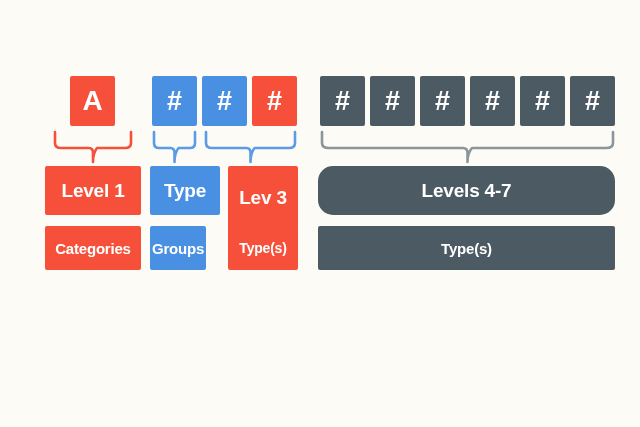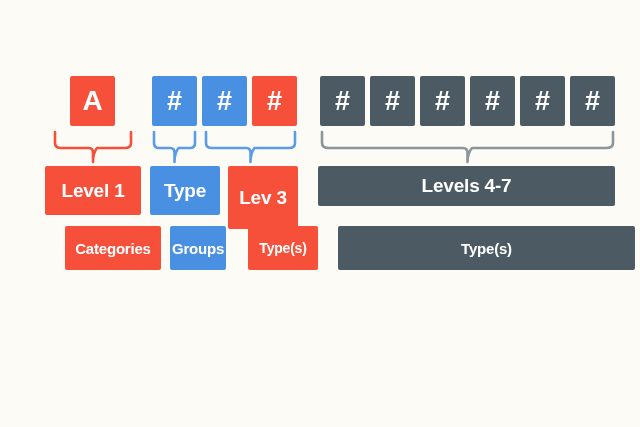--- a/index.html
+++ b/index.html
@@ -44,21 +44,20 @@
   .tile.glyph-a { font-size: 28px; }
 
   .band {
     font-size: 19px;
     font-weight: bold;
   }
 
   .strip {
     font-size: 15px;
     font-weight: bold;
-    margin-left: 20px;
   }
   .strip.tight { font-size: 14px; }
 
   
   .c-red   { background: #f7503a; }
   .c-blue  { background: #4a90e2; }
   .c-dark  { background: #4c5a63; }
 
   
   .brace {
@@ -119,21 +118,21 @@
                Q147.5,22 152,17 L286,17 Q293,17 293,12 L293,1" fill="none" stroke="#8b959c" stroke-width="2.6" stroke-linecap="round" stroke-linejoin="round"></path>
     </svg>
   </div>
 
   <div class="cell band c-red" style="left:45px; top:166px; width:96px; height:49px;">Level 1</div>
 
   <div class="cell band c-blue" style="left:150px; top:166px; width:70px; height:49px;">Type</div>
 
   <div class="cell band c-red" style="left:228px; top:166px; width:70px; height:63px;">Lev 3</div>
 
-  <div class="cell band c-dark" style="left:318px; top:166px; width:297px; height:40px;">Levels 4-7</div>
+  <div class="cell band c-dark" style="left:318px; top:166px; width:297px; height:49px;border-radius:15px;">Levels 4-7</div>
 
   <div class="cell strip c-red" style="left:45px; top:226px; width:96px; height:44px;">Categories</div>
 
   <div class="cell strip c-blue" style="left:150px; top:226px; width:56px; height:44px;">Groups</div>
 
   <div class="cell strip c-red tight" style="left:228px; top:226px; width:70px; height:44px;">Type(s)</div>
 
   <div class="cell strip c-dark" style="left:318px; top:226px; width:297px; height:44px;">Type(s)</div>
 
 </div>

